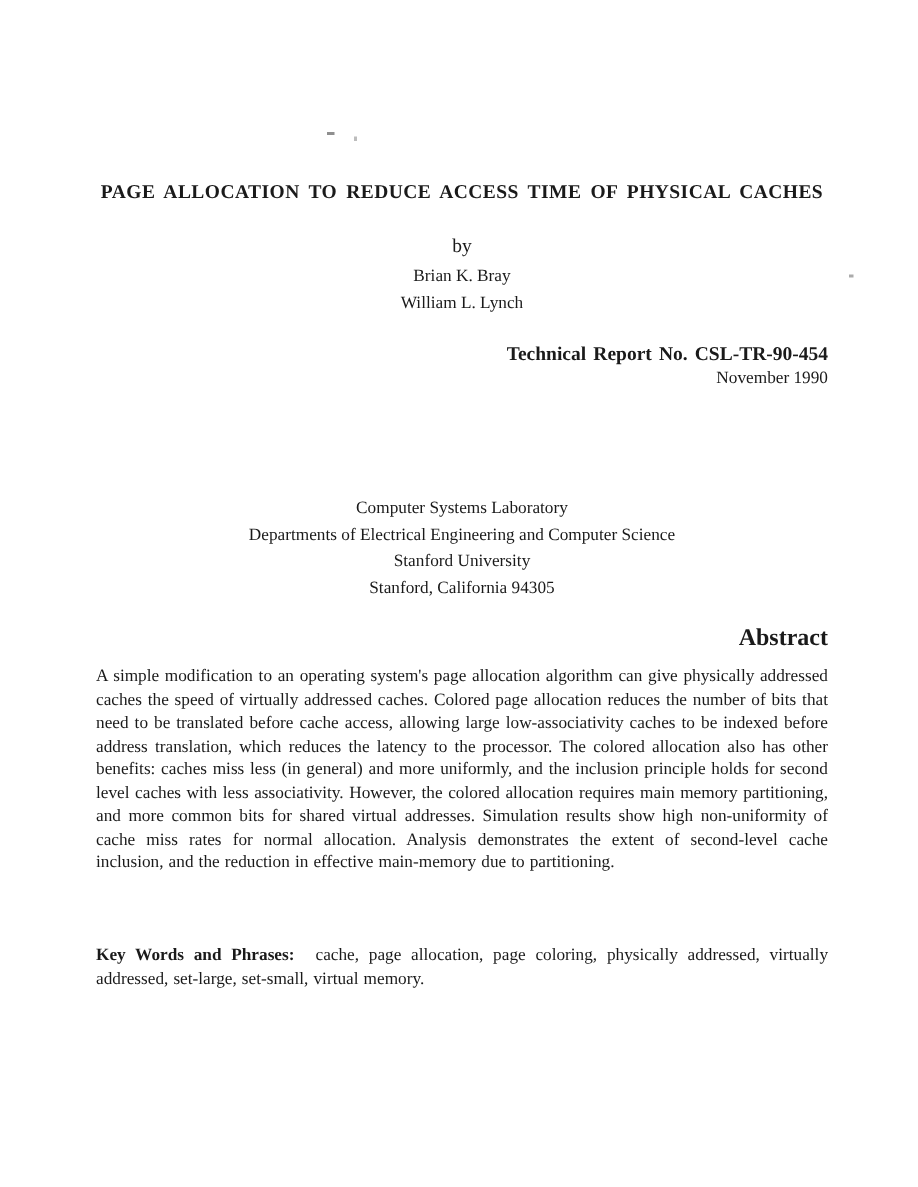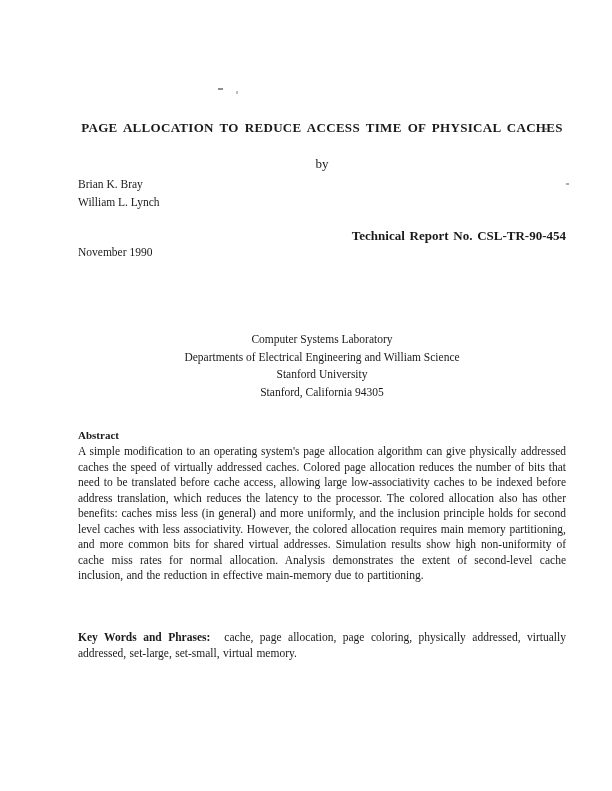--- a/index.html
+++ b/index.html
@@ -11,21 +11,21 @@
     position: relative;
     width: 612px;
     height: 791px;
     background: #ffffff;
     color: #1a1a1a;
     font-family: "Liberation Serif", "DejaVu Serif", serif;
     overflow: hidden;
   }
   .column {
     position: absolute;
-    left: 78px;
+    left: 64px;
     top: 0;
     width: 488px;
     height: 595px;
   }
   .column > * {
     position: absolute;
     left: 0;
     width: 100%;
     margin: 0;
   }
@@ -38,49 +38,48 @@
     word-spacing: 2.5px;
     white-space: nowrap;
   }
   .byline {
     top: 156px;
     font-size: 13px;
     text-align: center;
   }
   .authors {
     top: 176px;
-    text-align: left;
+    text-align: center;
     font-size: 11.5px;
     line-height: 17.5px;
   }
   .report-no {
     top: 228px;
     font-size: 13px;
     font-weight: bold;
     text-align: right;
     word-spacing: 1.5px;
   }
   .date {
     top: 246px;
     font-size: 11.5px;
-    text-align: left;
+    text-align: right;
   }
   .affiliation {
     top: 291px;
     text-align: center;
     font-size: 11.5px;
     line-height: 17.5px;
     margin-top: 40px;
   }
   .abstract-heading {
     top: 417px;
-    font-size: 11px;
+    font-size: 16px;
     font-weight: bold;
-    text-align: left;
-    margin-top: 12px;
+    text-align: right;
   }
   .abstract {
     top: 444px;
     font-size: 11.5px;
     line-height: 15.5px;
     text-align: justify;
     word-spacing: 0.5px;
   }
   .keywords {
     top: 630px;
@@ -122,21 +121,21 @@
       <div>Brian K. Bray</div>
       <div>William L. Lynch</div>
     </div>
 
     <div class="report-no">Technical Report No. CSL-TR-90-454</div>
 
     <div class="date">November 1990</div>
 
     <div class="affiliation">
       <div>Computer Systems Laboratory</div>
-      <div>Departments of Electrical Engineering and William Science</div>
+      <div>Departments of Electrical Engineering and Computer Science</div>
       <div>Stanford University</div>
       <div>Stanford, California 94305</div>
     </div>
 
     <h2 class="abstract-heading">Abstract</h2>
 
     <p class="abstract">A simple modification to an operating system's page allocation algorithm can give physically addressed caches the speed of virtually addressed caches. Colored page allocation reduces the number of bits that need to be translated before cache access, allowing large low-associativity caches to be indexed before address translation, which reduces the latency to the processor. The colored allocation also has other benefits: caches miss less (in general) and more uniformly, and the inclusion principle holds for second level caches with less associativity. However, the colored allocation requires main memory partitioning, and more common bits for shared virtual addresses. Simulation results show high non-uniformity of cache miss rates for normal allocation. Analysis demonstrates the extent of second-level cache inclusion, and the reduction in effective main-memory due to partitioning.</p>
 
     <p class="keywords"><span class="kw-label">Key Words and Phrases:</span><span>cache, page allocation, page coloring, physically addressed, virtually addressed, set-large, set-small, virtual memory.</span></p>
 

